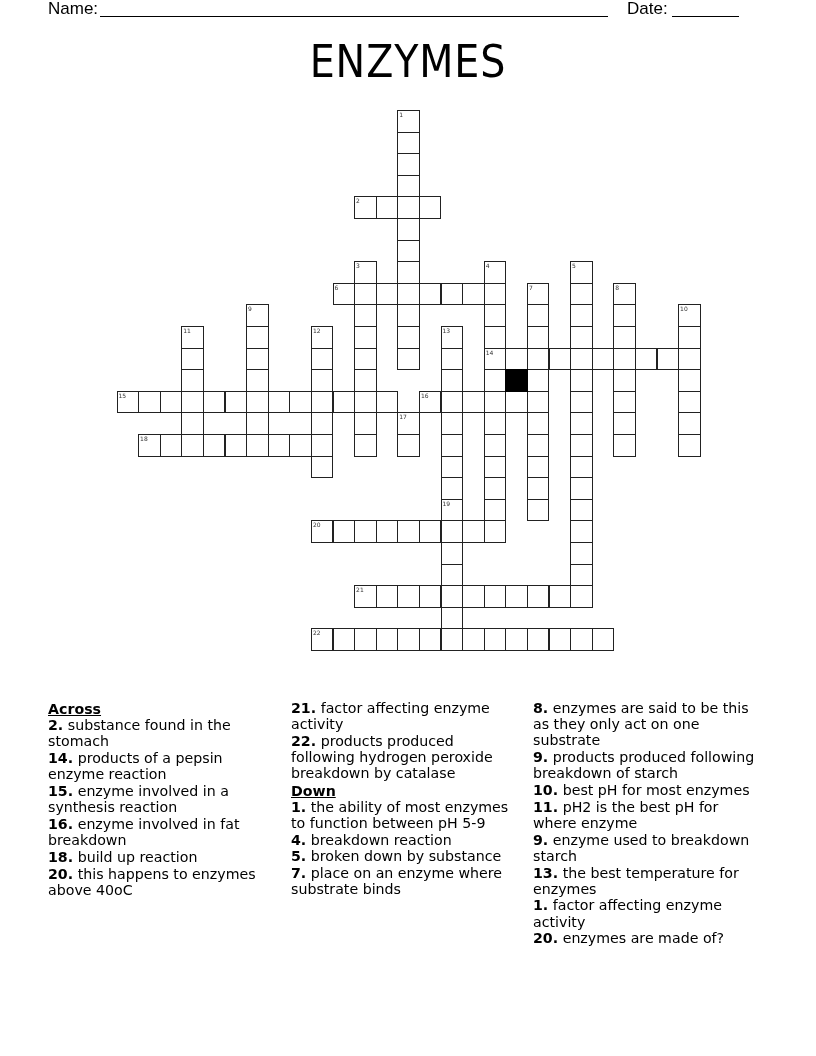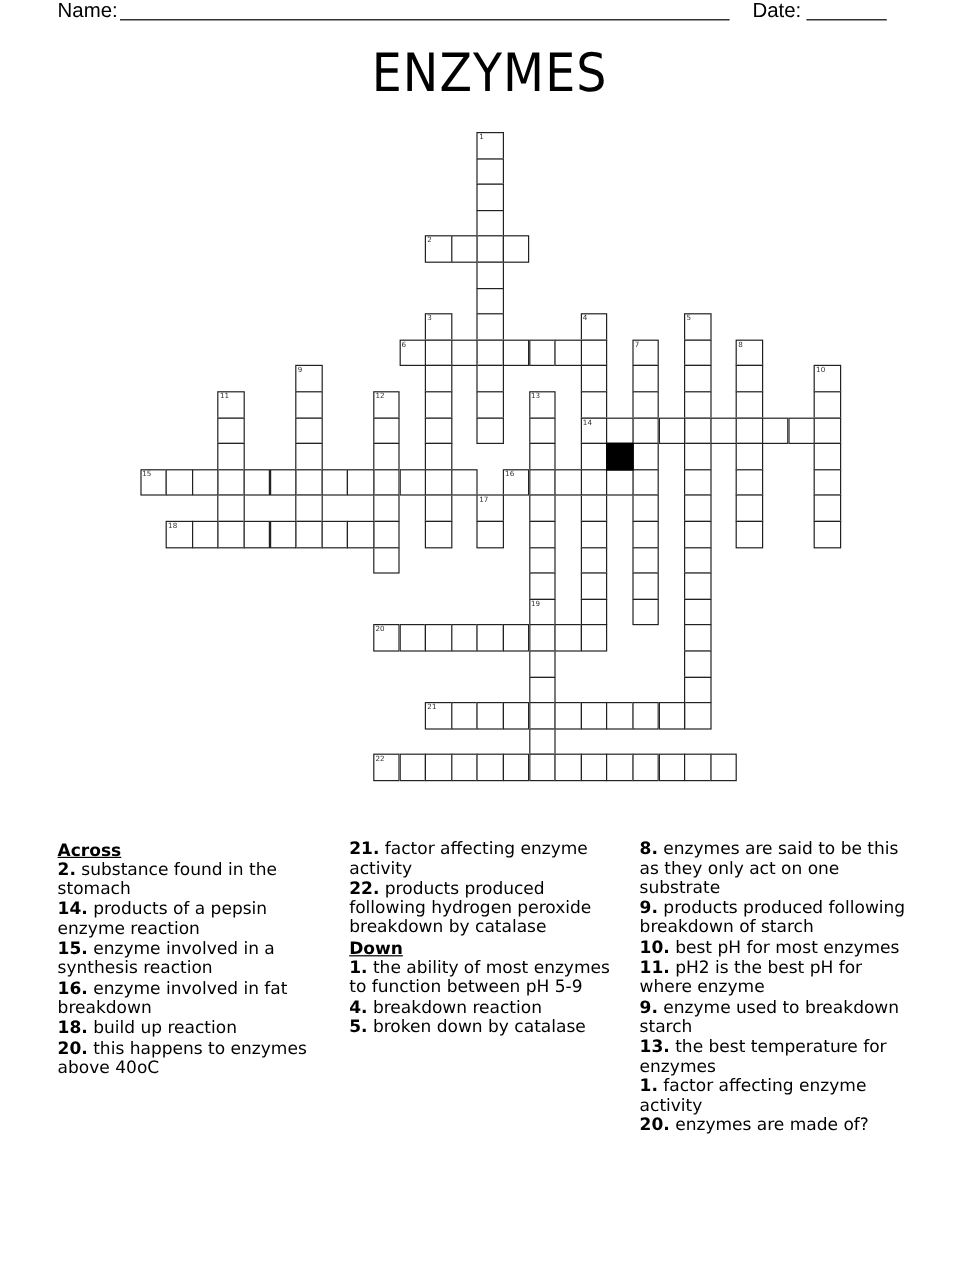--- a/index.html
+++ b/index.html
@@ -264,21 +264,22 @@
   <div class="clue"><b>18.</b><span> build up reaction</span></div>
   <div class="clue"><b>20.</b><span> this happens to enzymes above 40oC</span></div>
 </div>
 
 <div class="clues col2">
   <div class="clue"><b>21.</b><span> factor affecting enzyme activity</span></div>
   <div class="clue"><b>22.</b><span> products produced following hydrogen peroxide breakdown by catalase</span></div>
   <div class="clue-head">Down</div>
   <div class="clue"><b>1.</b><span> the ability of most enzymes to function between pH 5-9</span></div>
   <div class="clue"><b>4.</b><span> breakdown reaction</span></div>
-  <div class="clue"><b>5.</b><span> broken down by catalase</span></div>
+  <div class="clue"><b>5.</b><span> broken down by substance</span></div>
+  <div class="clue"><b>7.</b><span> place on an enzyme where substrate binds</span></div>
 </div>
 
 <div class="clues col3">
   <div class="clue"><b>8.</b><span> enzymes are said to be this as they only act on one substrate</span></div>
   <div class="clue"><b>9.</b><span> products produced following breakdown of starch</span></div>
   <div class="clue"><b>10.</b><span> best pH for most enzymes</span></div>
   <div class="clue"><b>11.</b><span> pH2 is the best pH for where enzyme</span></div>
   <div class="clue"><b>9.</b><span> enzyme used to breakdown starch</span></div>
   <div class="clue"><b>13.</b><span> the best temperature for enzymes</span></div>
   <div class="clue"><b>1.</b><span> factor affecting enzyme activity</span></div>

